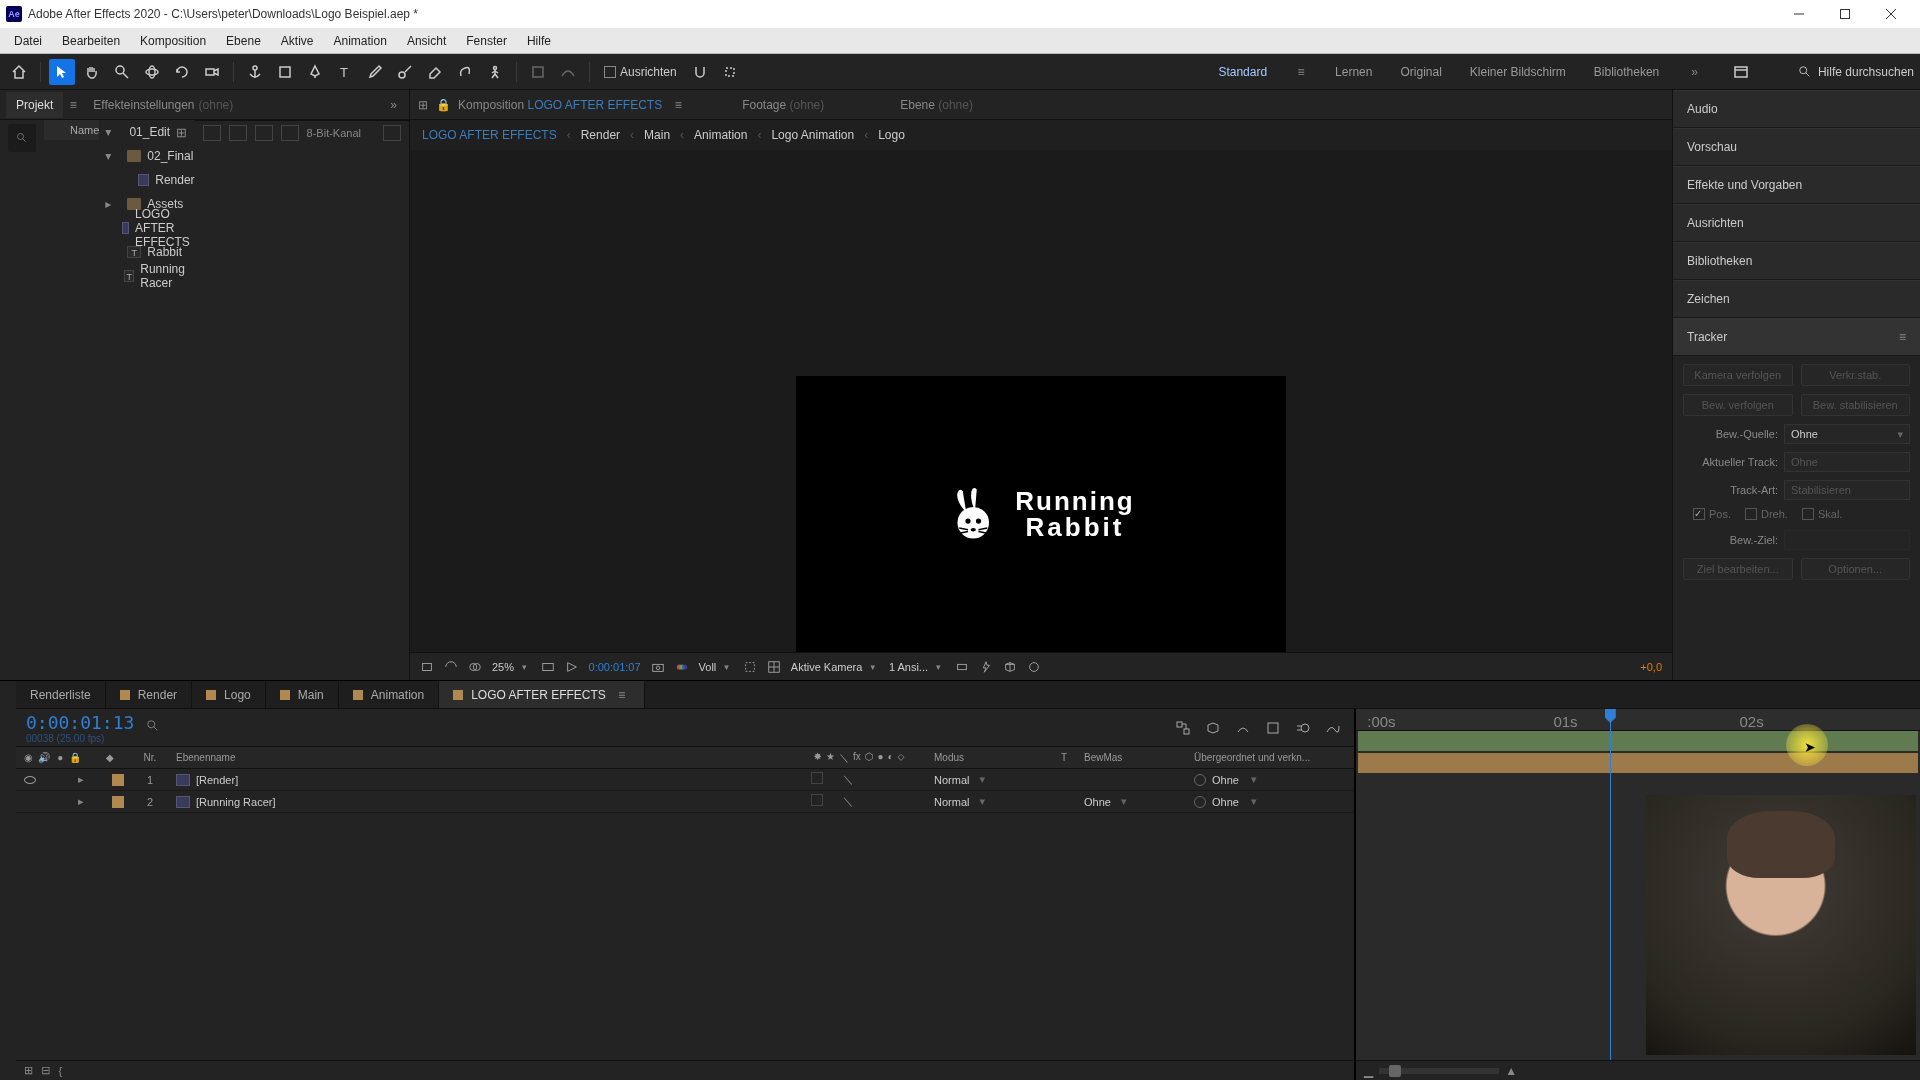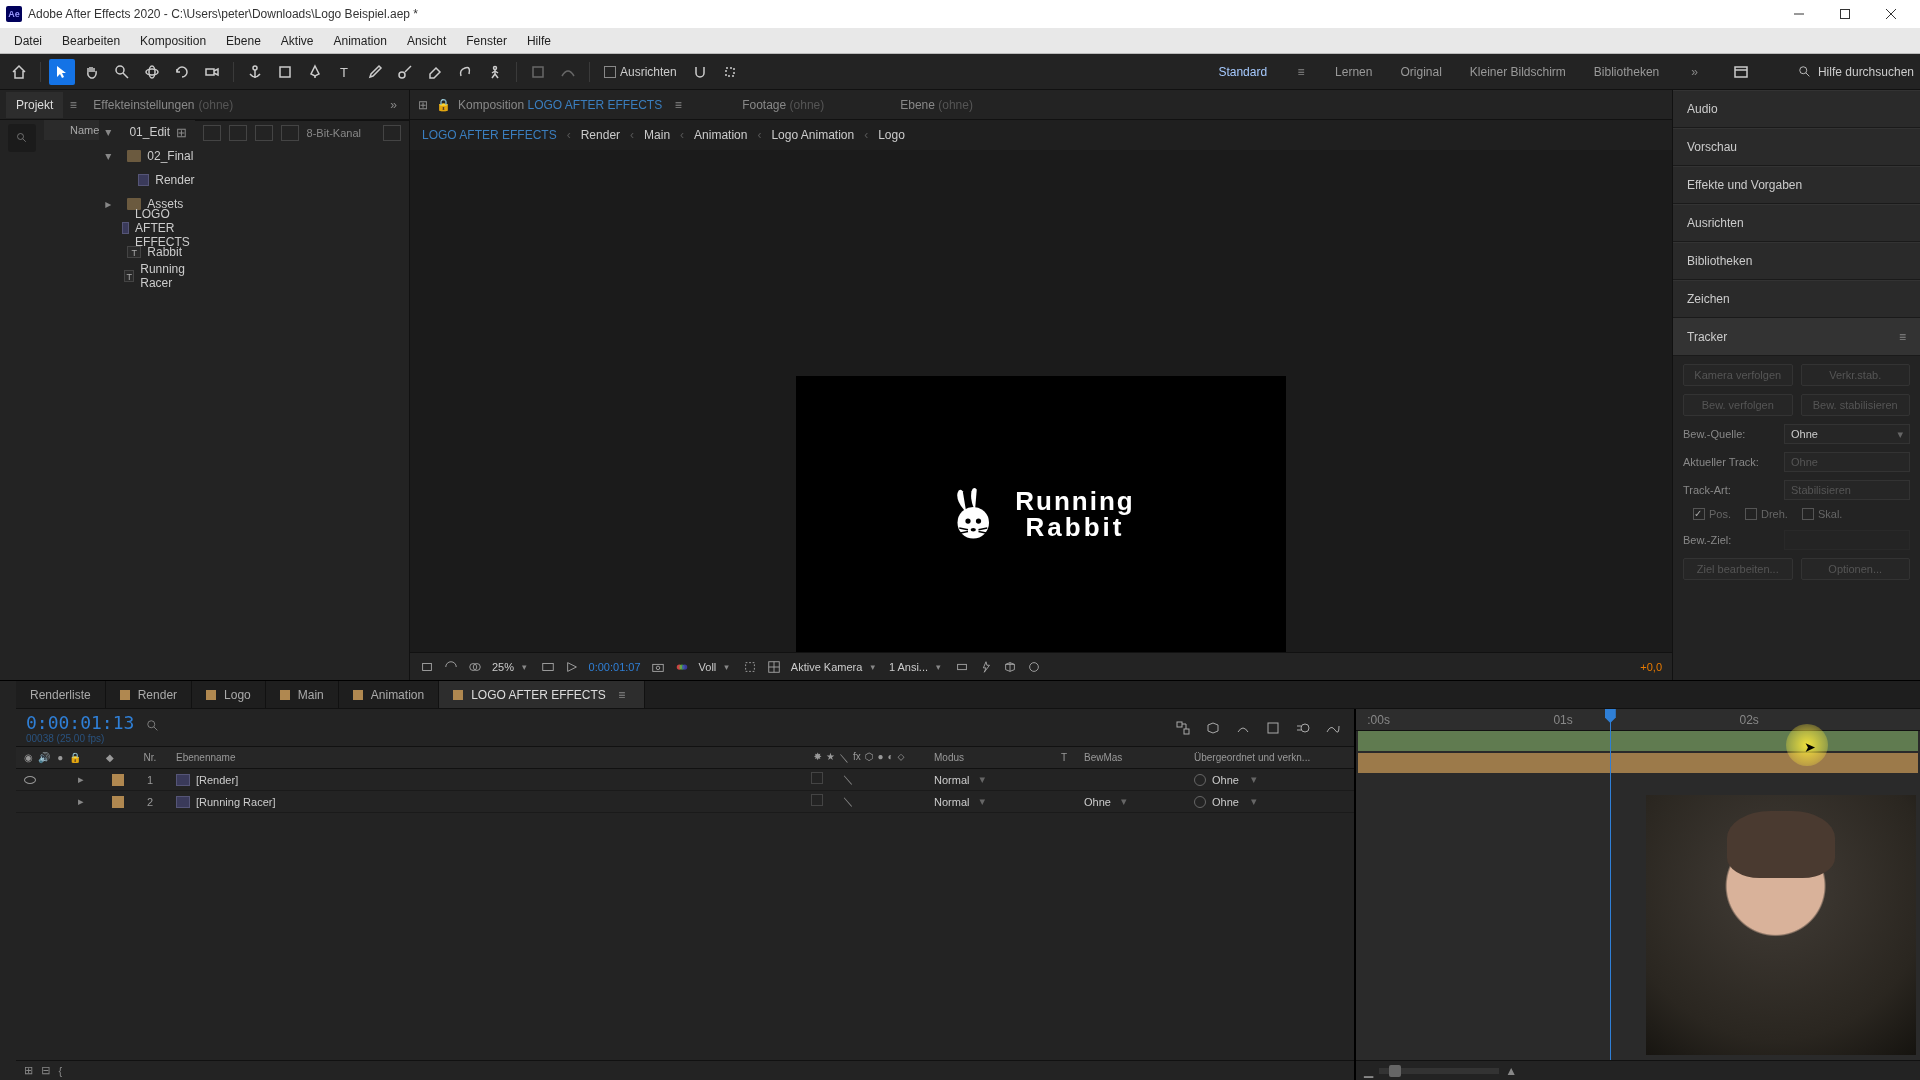--- a/index.html
+++ b/index.html
@@ -87,21 +87,21 @@
 
 
 .right-panel-item { height: 38px; display: flex; align-items: center; padding: 0 14px; font-size: 12px; color: #ccc; background: #2a2a2a; border-bottom: 1px solid #1a1a1a; border-top: 1px solid #333; }
 .right-panel-item.active { background: #333333; }
 .right-panel-item .sp { flex: 1; }
 .right-panel-item .menu-dots { color: #888; }
 .tracker-body { flex: 1; padding: 8px 10px; font-size: 11px; color: #666; }
 .tracker-body .tbtn-row { display: flex; gap: 8px; margin-bottom: 8px; }
 .tracker-body .tbtn { flex: 1; height: 22px; border: 1px solid #333; background: #262626; display: flex; align-items: center; justify-content: center; border-radius: 2px; color: #555; }
 .tracker-body .trow { display: flex; align-items: center; gap: 6px; margin-bottom: 8px; }
-.tracker-body .trow label { flex: 0 0 95px; color: #888; }
+.tracker-body .trow label { flex: 0 0 95px; text-align: right; color: #888; }
 .tracker-body .tsel { flex: 1; height: 20px; border: 1px solid #333; background: #262626; display: flex; align-items: center; padding: 0 6px; color: #ccc; }
 .tracker-body .tchecks { display: flex; gap: 14px; margin: 6px 0 10px 10px; }
 .tracker-body .tchk { display: flex; align-items: center; gap: 4px; }
 .tracker-body .tchk .cbox { width: 12px; height: 12px; border: 1px solid #555; }
 .tracker-body .tchk .cbox.checked::after { content: "✓"; font-size: 10px; color: #aaa; display: block; line-height: 10px; }
 
 
 .timeline { height: 400px; background: #232323; border-top: 1px solid #000; display: flex; flex-direction: column; padding-left: 16px; }
 .tl-tabs { height: 28px; display: flex; align-items: center; background: #1e1e1e; border-bottom: 1px solid #111; }
 .tl-tab { padding: 0 14px; height: 100%; display: flex; align-items: center; gap: 8px; font-size: 12px; color: #aaa; border-right: 1px solid #111; }
@@ -139,21 +139,21 @@
 .tl-layer .layer-ico { width: 14px; height: 12px; background: #3a3a5a; border: 1px solid #555577; }
 .tl-layer .c-switches { width: 150px; display: flex; gap: 4px; justify-content: center; }
 .tl-layer .sw-box { width: 12px; height: 12px; border: 1px solid #444; }
 .tl-layer .c-mode { width: 110px; display: flex; align-items: center; gap: 4px; }
 .tl-layer .c-t { width: 40px; }
 .tl-layer .c-trkmat { width: 110px; display: flex; align-items: center; gap: 4px; }
 .tl-layer .c-parent { width: 160px; display: flex; align-items: center; gap: 6px; }
 .tl-layer .spiral { width: 12px; height: 12px; border: 1px solid #666; border-radius: 50%; }
 
 .tl-time-ruler { height: 22px; background: #2d2d2d; position: relative; border-bottom: 1px solid #111; }
-.tl-time-ruler .tick { position: absolute; top: 4px; font-size: 12px; color: #888; }
+.tl-time-ruler .tick { position: absolute; top: 4px; font-size: 15px; color: #888; }
 .tl-playhead { position: absolute; top: 0; bottom: 0; width: 1px; background: #2f7fd6; }
 .tl-playhead::before { content: ""; position: absolute; top: 0; left: -5px; width: 11px; height: 14px; background: #2f7fd6; clip-path: polygon(0 0, 100% 0, 100% 60%, 50% 100%, 0 60%); }
 .tl-bar { position: absolute; height: 22px; }
 .tl-workarea { position: absolute; top: 0; height: 6px; background: #3a5570; left: 2px; right: 2px; }
 
 .tl-footer { height: 20px; background: #232323; border-top: 1px solid #111; display: flex; align-items: center; padding: 0 8px; gap: 8px; font-size: 11px; color: #888; }
 
 
 .webcam { position: absolute; right: 4px; bottom: 25px; width: 270px; height: 260px; background: radial-gradient(circle at 48% 35%, #d9b29a 0%, #d9b29a 22%, #3a352f 23%, #2a2620 70%, #15130f 100%); border-bottom: none; pointer-events: none; }
 .webcam::after { content: ""; position: absolute; left: 30%; top: 6%; width: 40%; height: 26%; background: #4a3a30; border-radius: 40% 40% 30% 30%; }

